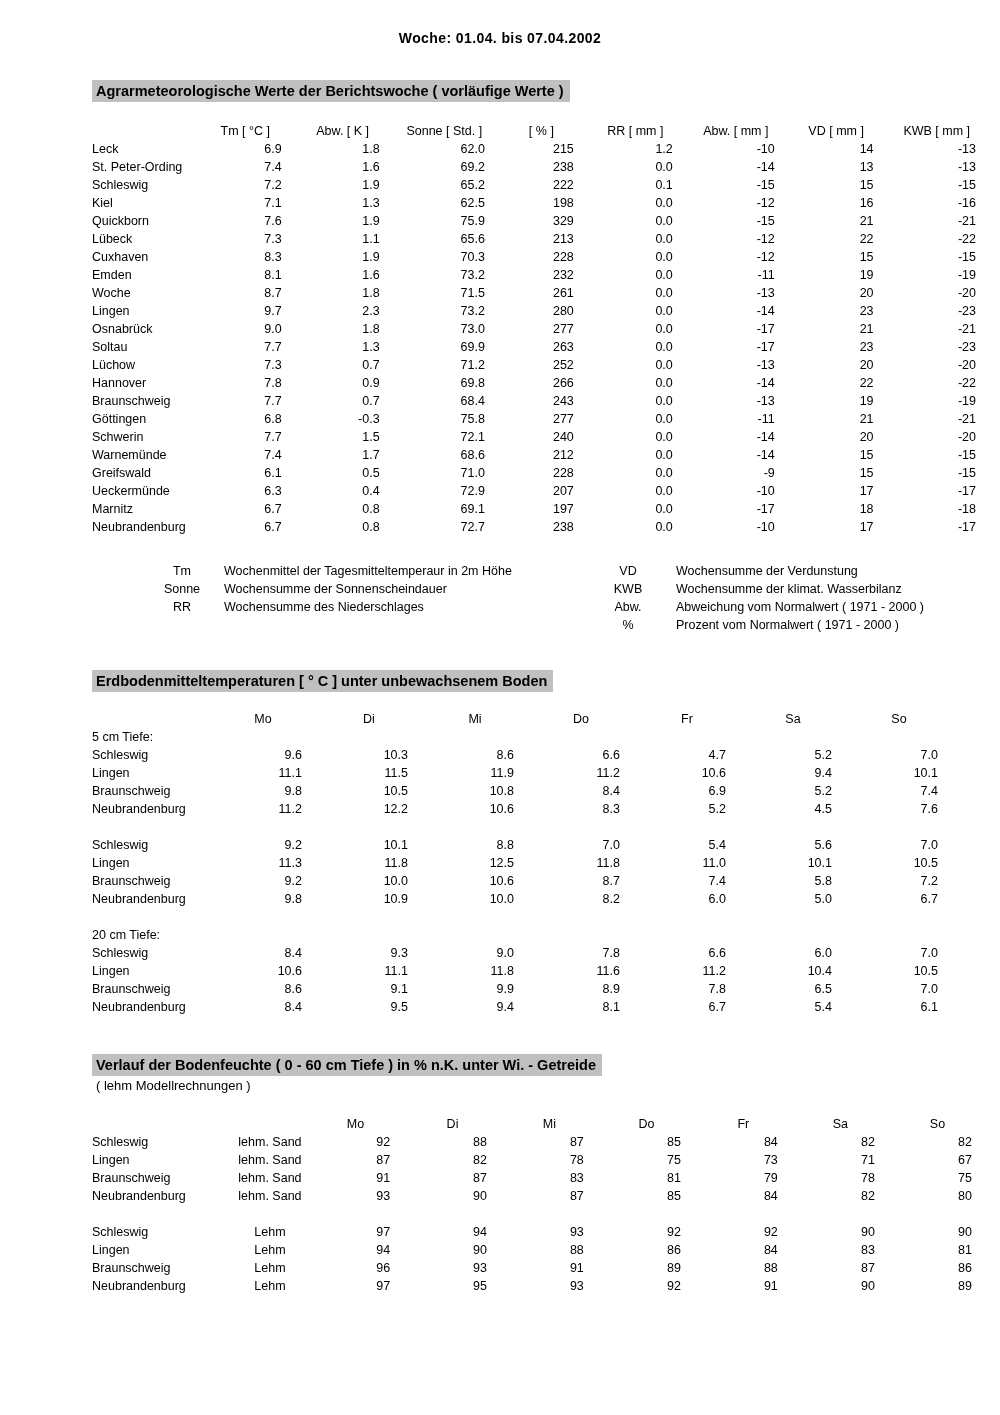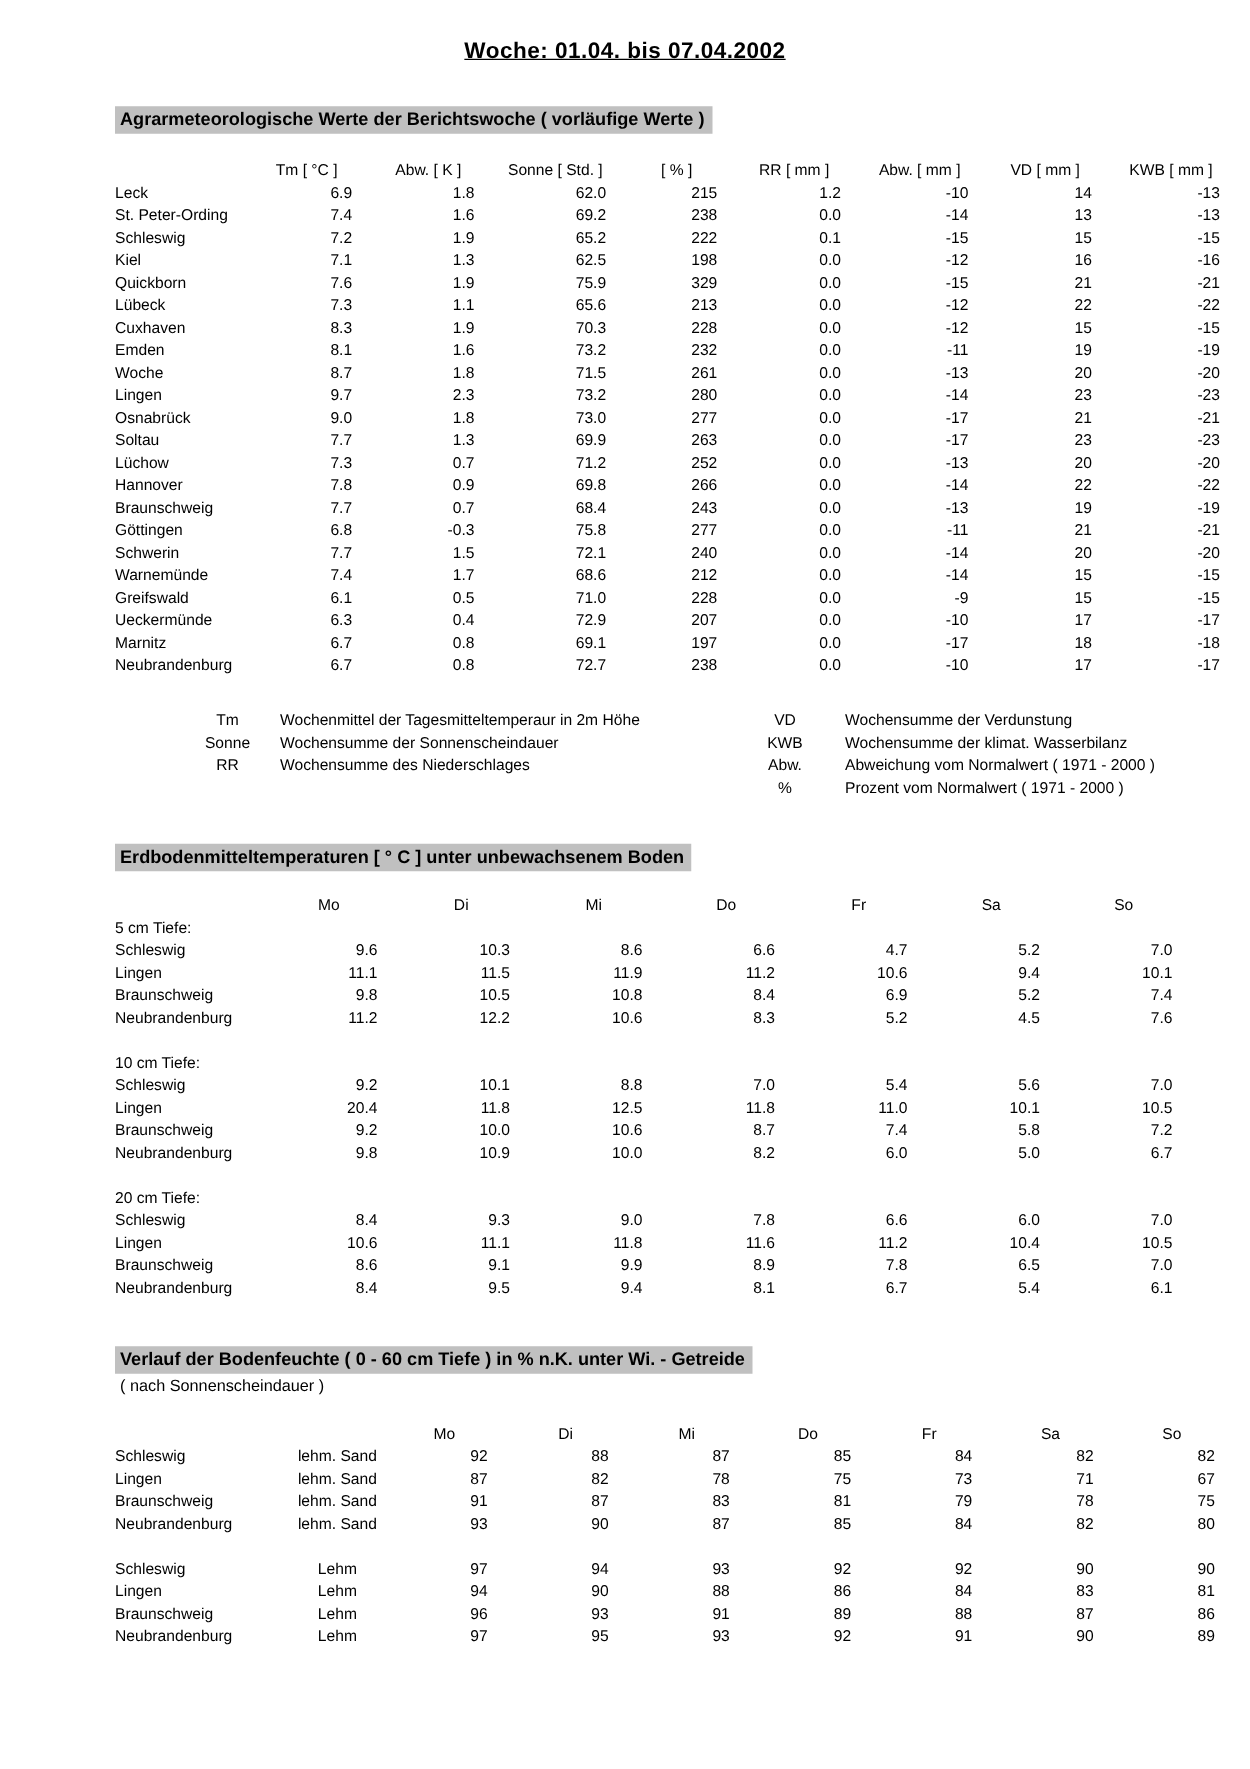--- a/index.html
+++ b/index.html
@@ -18,23 +18,22 @@
     position: relative;
     width: 1000px;
     height: 1415px;
     padding: 0;
     box-sizing: border-box;
   }
 
   
   .doc-title {
     text-align: center;
-    font-size: 18px;
+    font-size: 14px;
     font-weight: bold;
-    text-decoration: underline;
     margin-top: 30px;
     letter-spacing: 0.4px;
   }
 
   
   .section-head {
     display: inline-block;
     background: #c0c0c0;
     font-weight: bold;
     font-size: 14.5px;
@@ -475,36 +474,33 @@
             <td class="num">12.2</td>
             <td class="num">10.6</td>
             <td class="num">8.3</td>
             <td class="num">5.2</td>
             <td class="num">4.5</td>
             <td class="num">7.6</td>
           </tr>
           <tr class="spacer">
             <td colspan="8"></td>
           </tr>
-          <tr class="subhead">
-            <td colspan="8">10 cm Tiefe:</td>
-          </tr>
           <tr>
             <td class="lbl">Schleswig</td>
             <td class="num">9.2</td>
             <td class="num">10.1</td>
             <td class="num">8.8</td>
             <td class="num">7.0</td>
             <td class="num">5.4</td>
             <td class="num">5.6</td>
             <td class="num">7.0</td>
           </tr>
           <tr>
             <td class="lbl">Lingen</td>
-            <td class="num">20.4</td>
+            <td class="num">11.3</td>
             <td class="num">11.8</td>
             <td class="num">12.5</td>
             <td class="num">11.8</td>
             <td class="num">11.0</td>
             <td class="num">10.1</td>
             <td class="num">10.5</td>
           </tr>
           <tr>
             <td class="lbl">Braunschweig</td>
             <td class="num">9.2</td>
@@ -570,21 +566,21 @@
             <td class="num">6.7</td>
             <td class="num">5.4</td>
             <td class="num">6.1</td>
           </tr>
         </tbody>
     </table>
   </div>
 
   <div class="block" style="margin-top:36px;">
     <div class="section-head">Verlauf der Bodenfeuchte  ( 0 - 60 cm Tiefe )  in % n.K. unter Wi. - Getreide</div>
-    <div class="section-sub">( nach Sonnenscheindauer )</div>
+    <div class="section-sub">( lehm Modellrechnungen )</div>
 
     <table class="grid" id="tbl3" style="margin-top:24px;">
       <thead>
         <tr class="colhead">
             <td class="lbl"></td>
             <td class="soil"></td>
             <td class="num-h">Mo</td>
             <td class="num-h">Di</td>
             <td class="num-h">Mi</td>
             <td class="num-h">Do</td>

